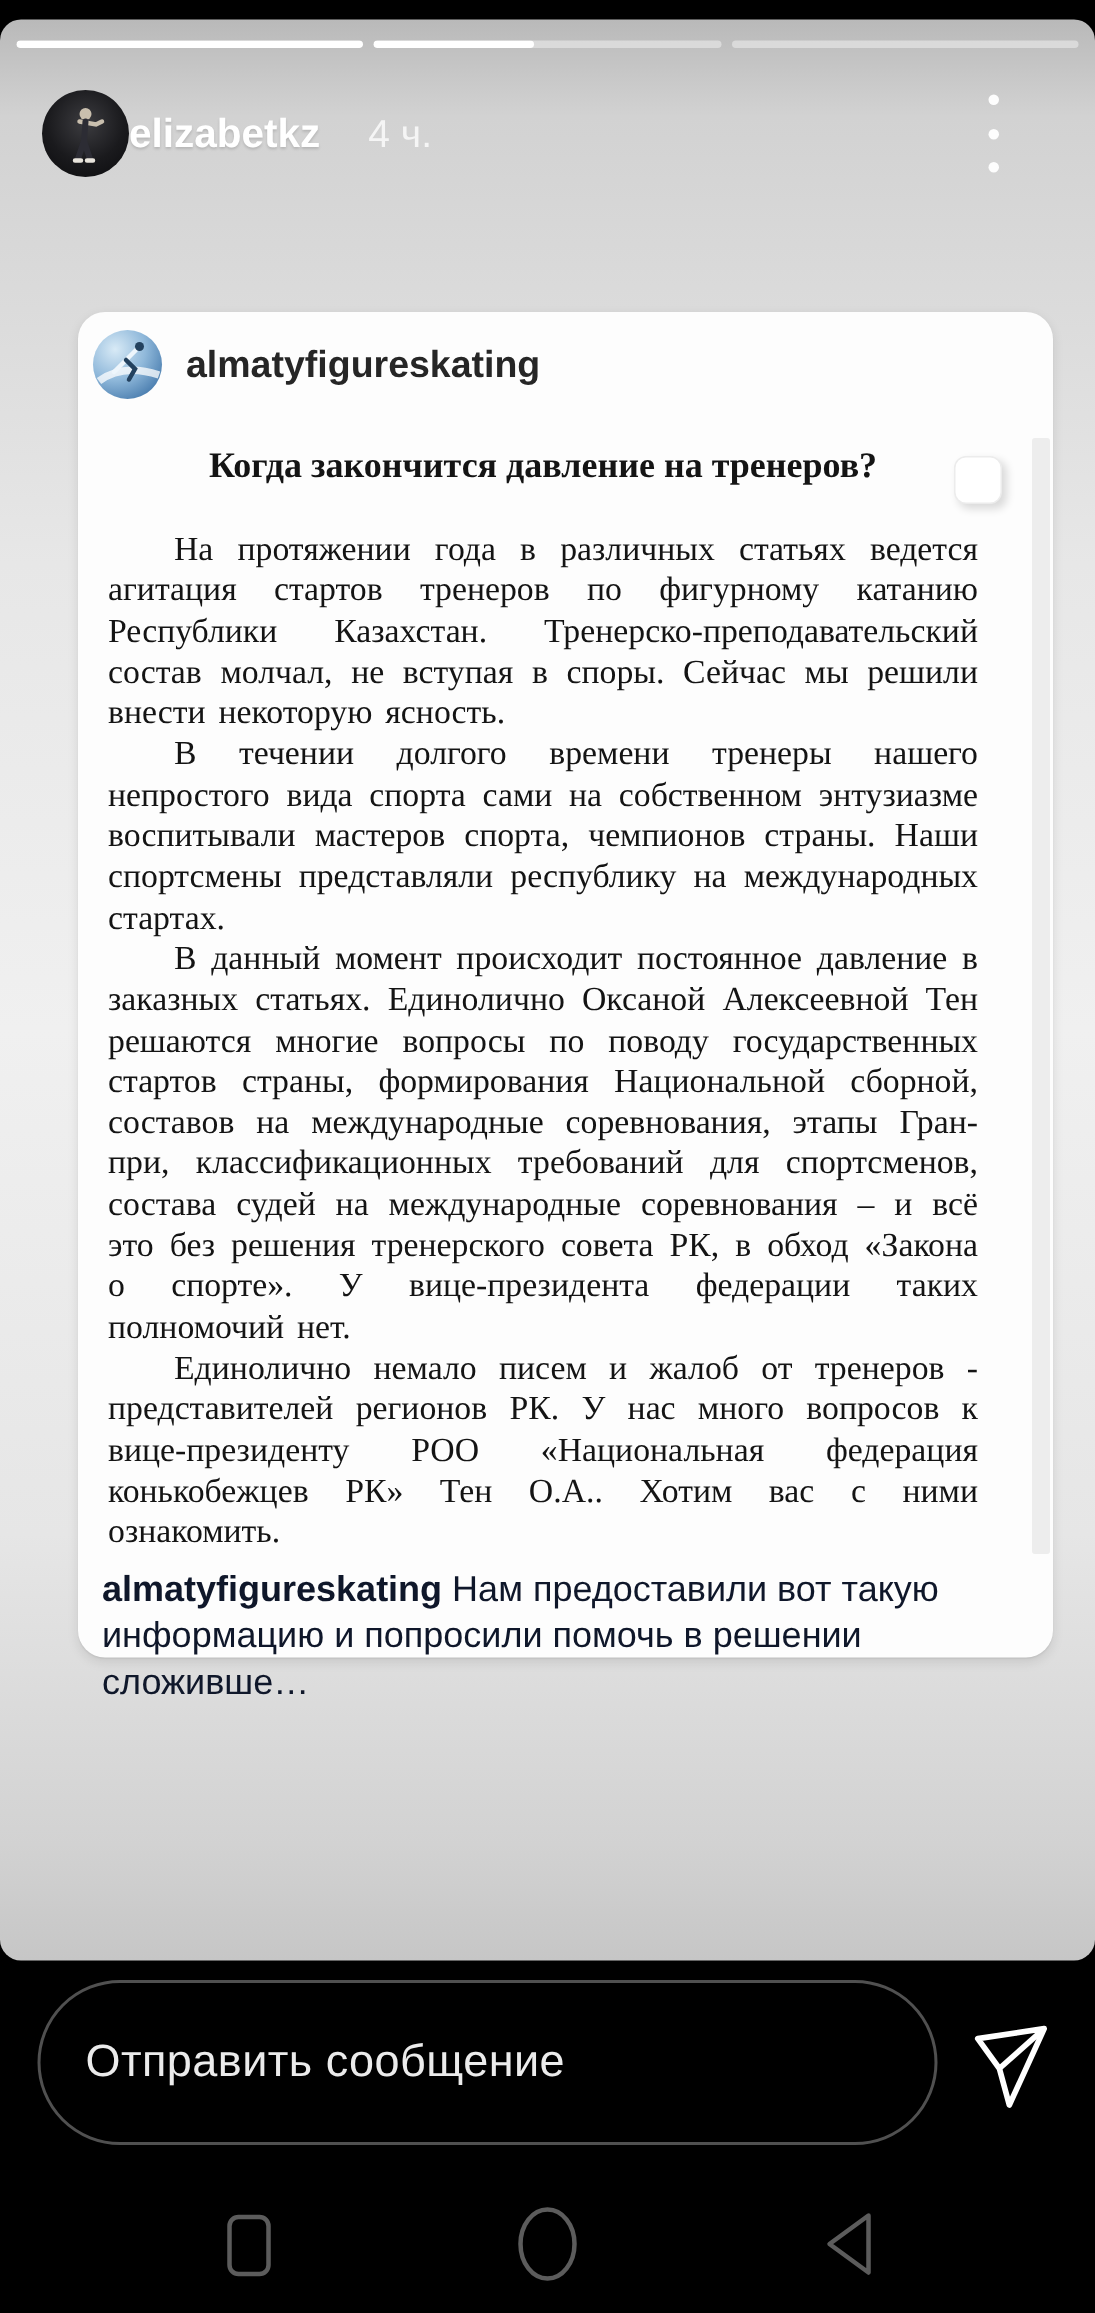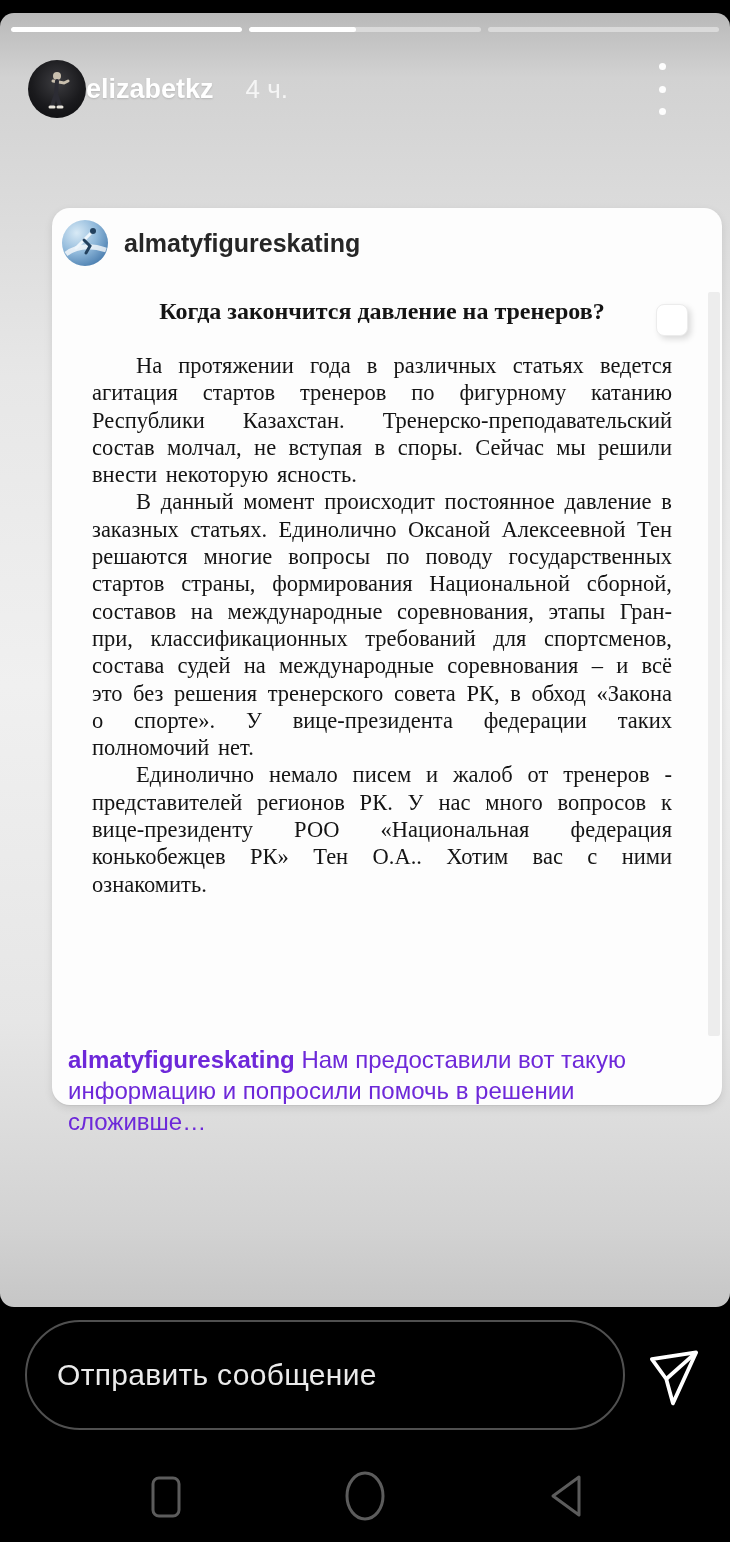--- a/index.html
+++ b/index.html
@@ -47,37 +47,36 @@
     display:flex;flex-direction:column;align-items:center;justify-content:space-between;
     cursor:pointer;
   }
   .story-menu i{width:7px;height:7px;border-radius:50%;background:#fdfdfd;display:block;}
 
   
   .post-card{
     position:absolute;left:52px;top:195px;width:650px;height:897px;
     background:#fdfdfd;border-radius:18px;
     box-shadow:0 1px 1px rgba(0,0,0,0.06), 0 3px 8px rgba(0,0,0,0.10);
-    padding-left:20px;
   }
   .post-header{
     position:absolute;left:10px;top:12px;display:flex;align-items:center;
   }
   .post-avatar{
     width:46px;height:46px;border-radius:50%;
     background:radial-gradient(circle at 32% 28%,#d8eaf6 0%,#8fb8da 45%,#4c7fb0 80%,#2f5f95 100%);
     position:relative;overflow:hidden;flex:0 0 auto;
   }
   .post-avatar svg{position:absolute;left:0;top:0;}
   .post-username{
     margin-left:16px;font-size:25px;font-weight:bold;color:#262626;
   }
 
   .document{
-    position:absolute;left:40px;top:88px;width:580px;
+    position:absolute;left:20px;top:88px;width:580px;
     font-family:"Liberation Serif","DejaVu Serif",serif;color:#141414;
   }
   .doc-title{
     font-size:24px;font-weight:bold;text-align:center;
     line-height:30px;margin:0 0 26px 0;
   }
   .doc-paragraphs p{
     margin:0;font-size:22.5px;line-height:27.3px;
     text-align:justify;text-indent:44px;word-spacing:3px;
   }
@@ -86,21 +85,21 @@
     background:#ffffff;border:1px solid #ececec;border-radius:8px;
     box-shadow:3px 3px 6px rgba(0,0,0,0.14);
   }
   .scan-edge{
     position:absolute;right:2px;top:84px;width:12px;height:744px;
     background:#ededed;border-radius:2px;
   }
 
   .post-caption{
     position:absolute;left:16px;top:836px;width:612px;
-    font-size:24px;line-height:31px;color:#6d28d9;
+    font-size:24px;line-height:31px;color:#0f172a;
   }
   .post-caption b{font-weight:bold;}
 
   
   .composer-pill{
     position:absolute;left:25px;top:1320px;width:600px;height:110px;
     border:2px solid #505050;border-radius:58px;box-sizing:border-box;
     display:flex;align-items:center;background:transparent;cursor:text;
   }
   .composer-pill span{
@@ -165,20 +164,21 @@
       <div class="post-username">almatyfigureskating</div>
     </div>
 
     <div class="doc-checkbox"></div>
     <div class="scan-edge"></div>
 
     <div class="document">
       <p class="doc-title">Когда закончится давление на тренеров?</p>
       <div class="doc-paragraphs">
           <p>На протяжении года в различных статьях ведется агитация стартов тренеров по фигурному катанию Республики Казахстан. Тренерско-преподавательский состав молчал, не вступая в споры. Сейчас мы решили внести некоторую ясность.</p>
+          <p>В течении долгого времени тренеры нашего непростого вида спорта сами на собственном энтузиазме воспитывали мастеров спорта, чемпионов страны. Наши спортсмены представляли республику на международных стартах.</p>
           <p>В данный момент происходит постоянное давление в заказных статьях. Единолично Оксаной Алексеевной Тен решаются многие вопросы по поводу государственных стартов страны, формирования Национальной сборной, составов на международные соревнования, этапы Гран-при, классификационных требований для спортсменов, состава судей на международные соревнования – и всё это без решения тренерского совета РК, в обход «Закона о спорте». У вице-президента федерации таких полномочий нет.</p>
           <p>Единолично немало писем и жалоб от тренеров - представителей регионов РК. У нас много вопросов к вице-президенту РОО «Национальная федерация конькобежцев РК» Тен О.А.. Хотим вас с ними ознакомить.</p>
         </div>
     </div>
 
     <div class="post-caption">
       <b>almatyfigureskating</b>
       <span> </span>
       <span>Нам предоставили вот такую информацию и попросили помочь в решении сложивше…</span>
     </div>

